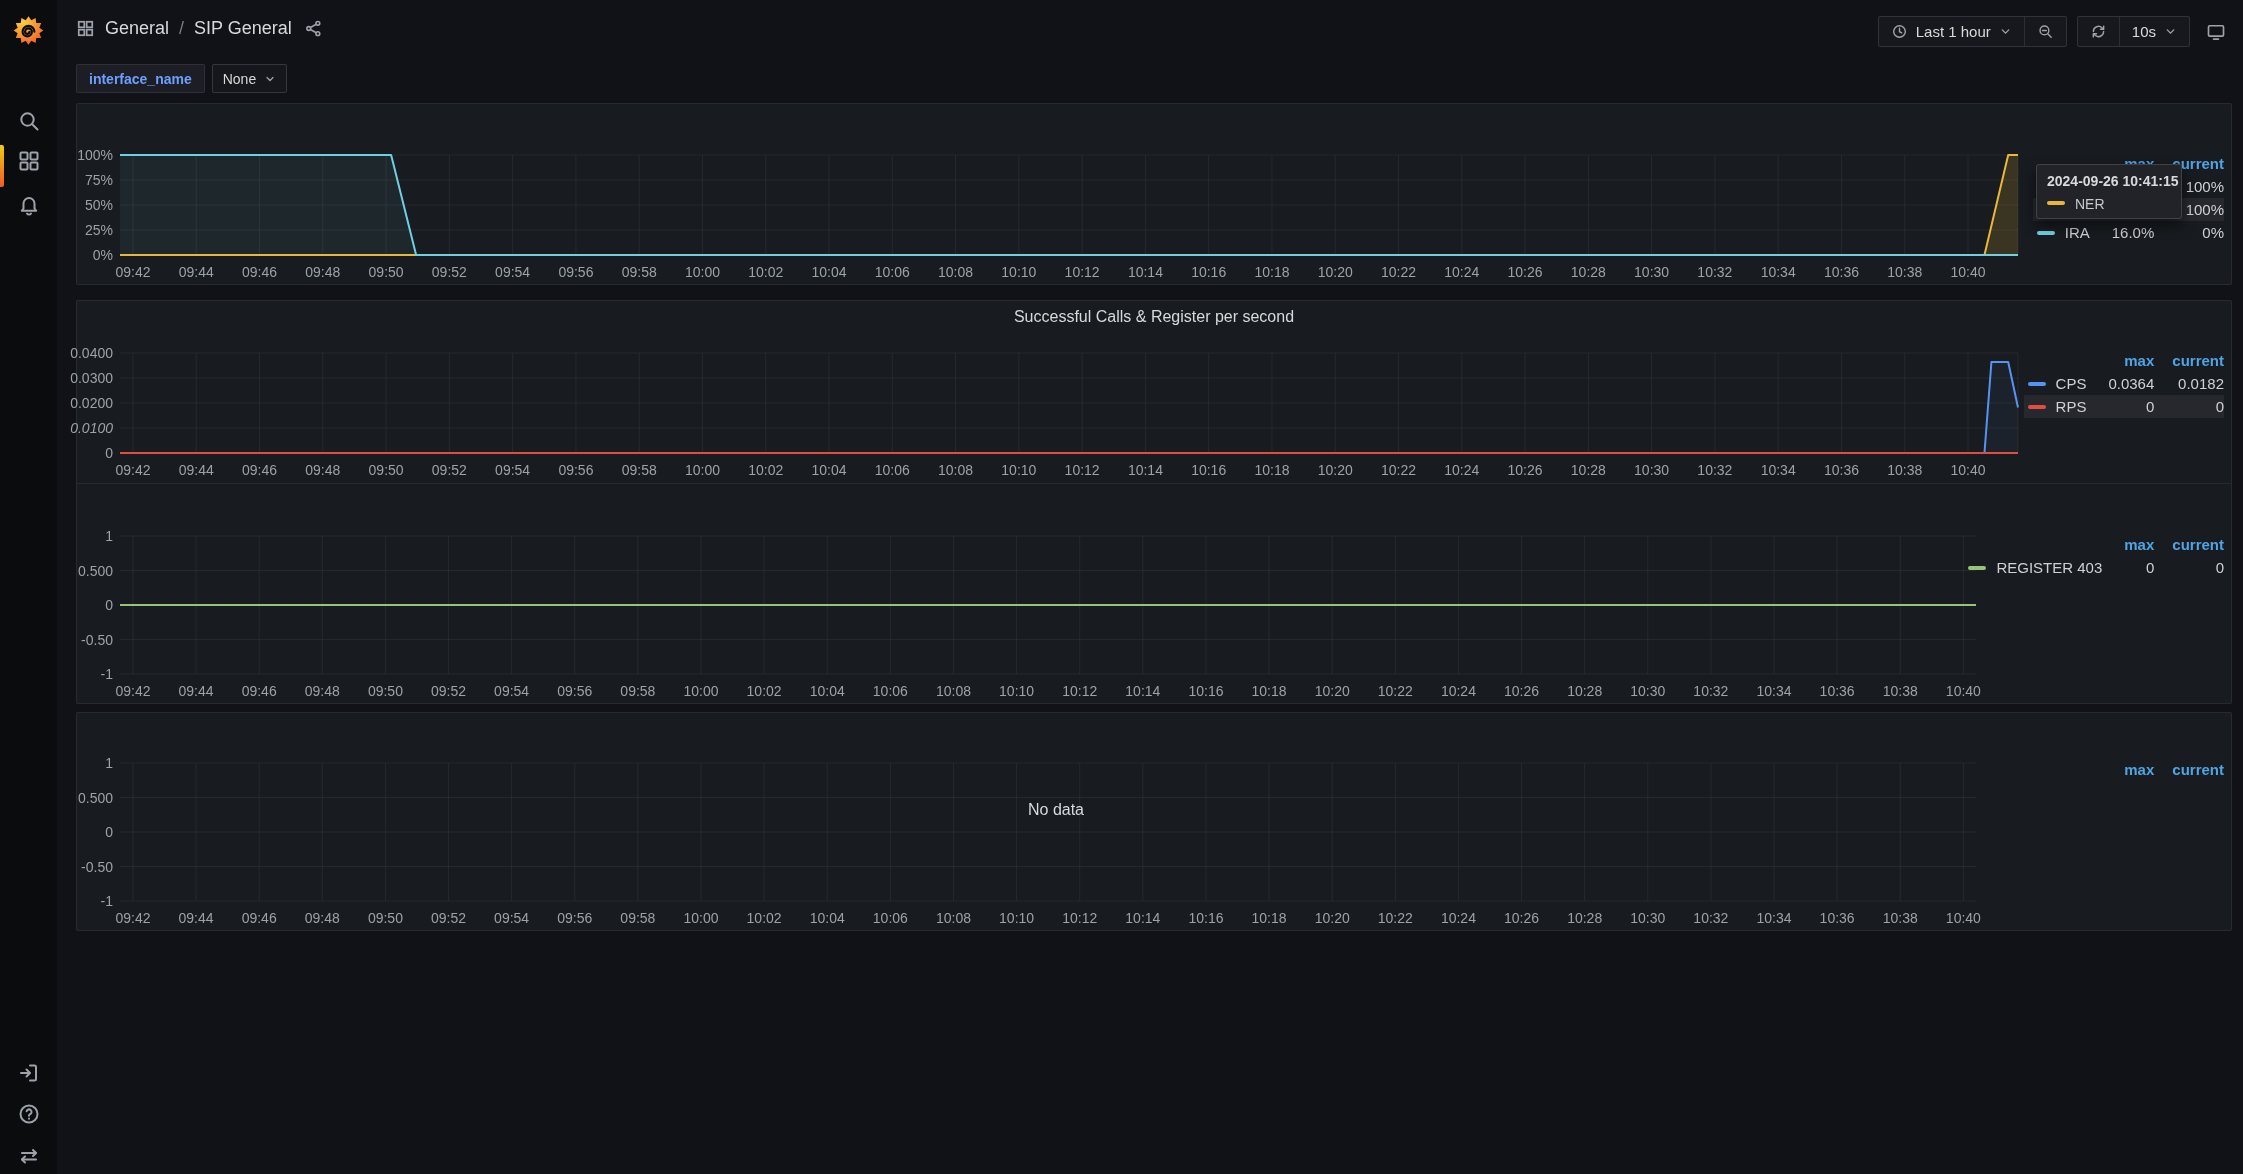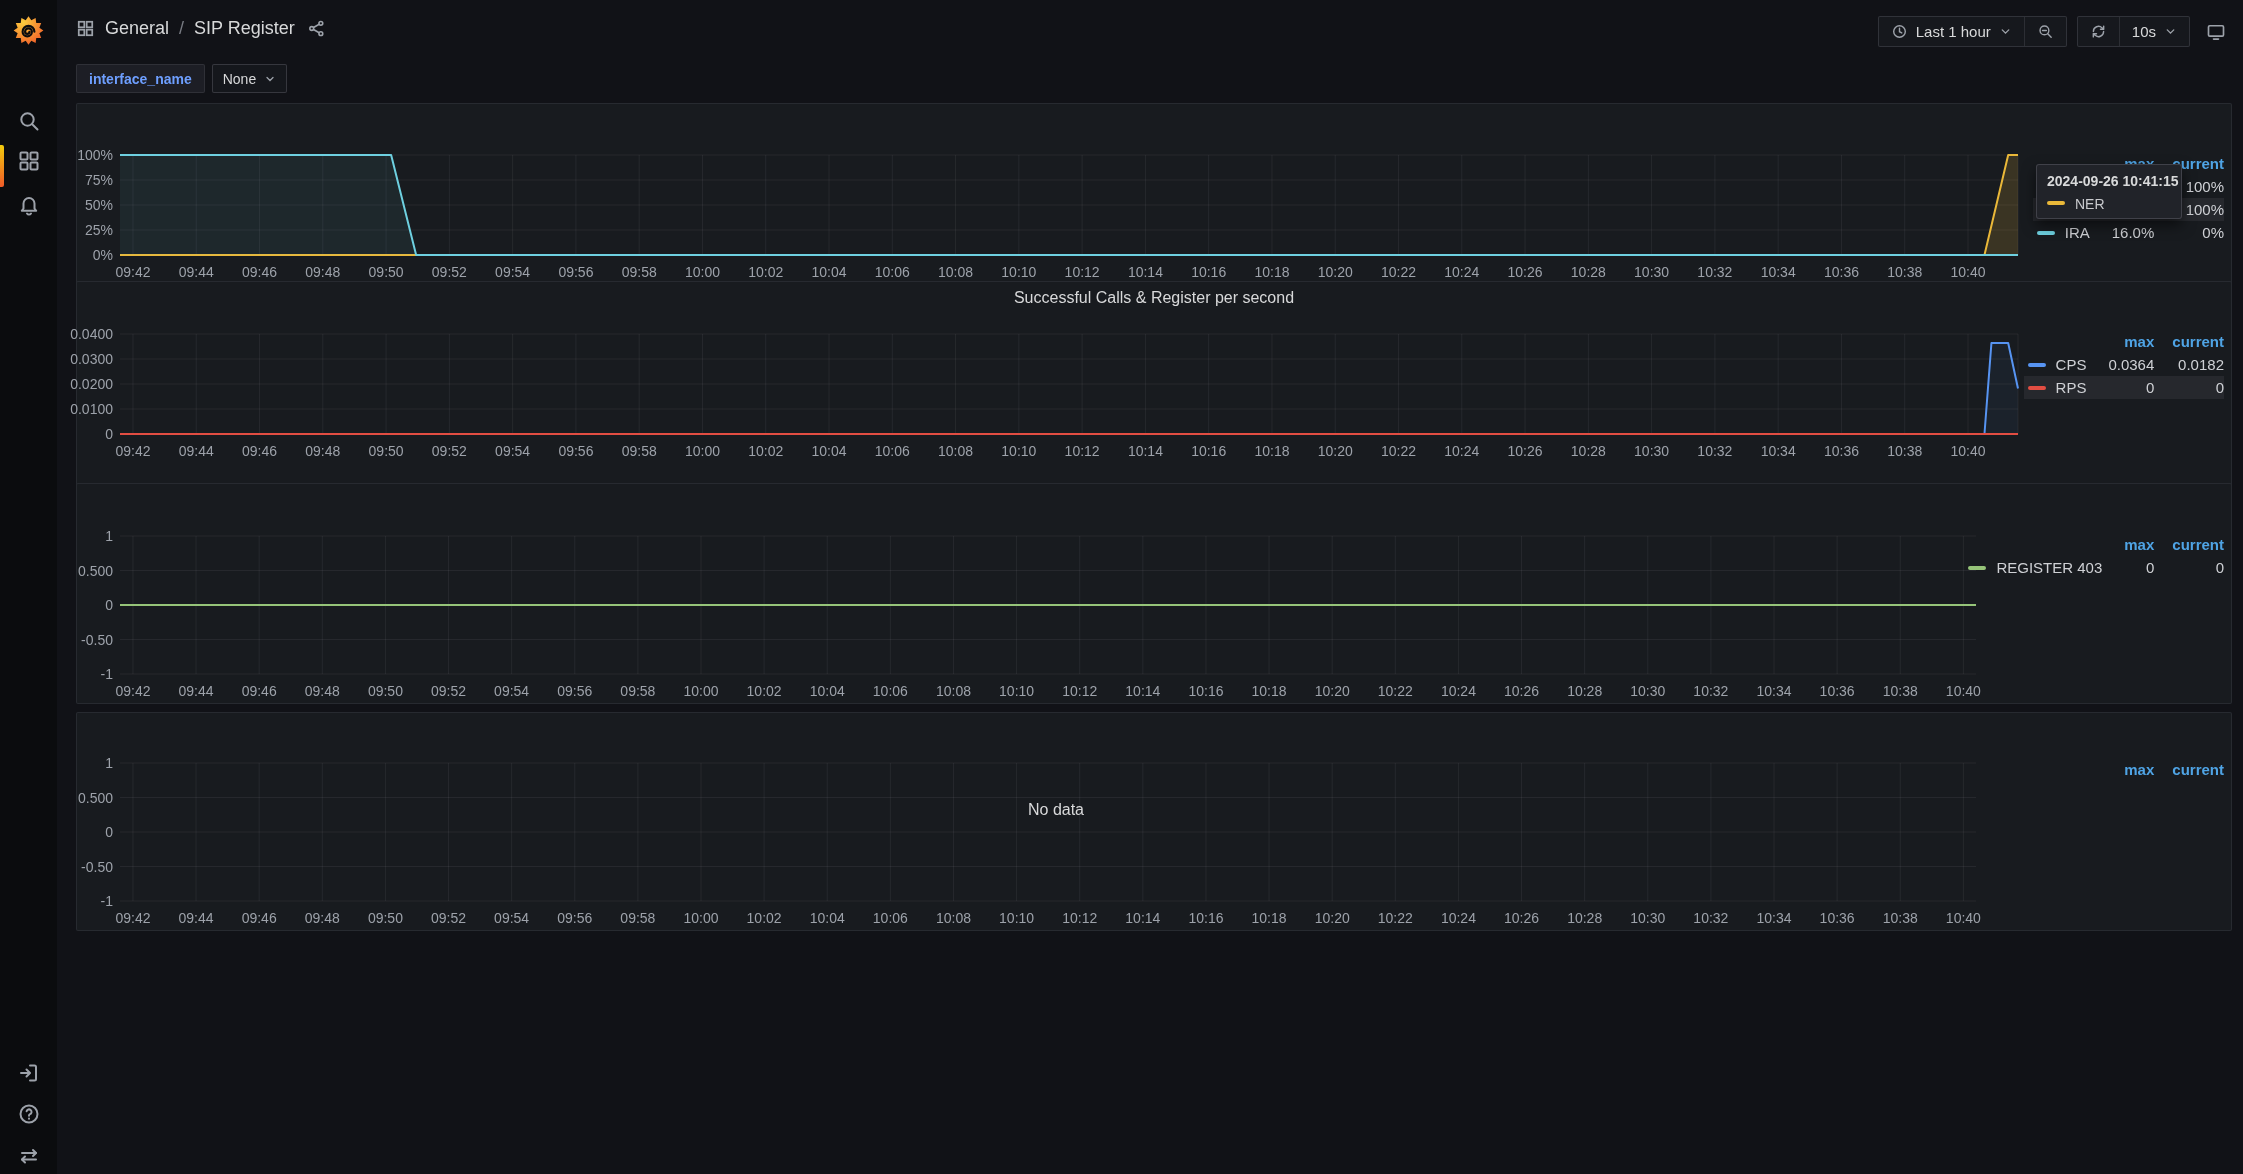--- a/index.html
+++ b/index.html
@@ -129,21 +129,21 @@
       <span class="nav-icon">
         <svg viewBox="0 0 24 24" fill="none" stroke="currentColor" stroke-width="2.2">
           <rect x="3.5" y="3.5" width="7" height="7"></rect>
             <rect x="13.5" y="3.5" width="7" height="7"></rect>
           <rect x="3.5" y="13.5" width="7" height="7"></rect>
             <rect x="13.5" y="13.5" width="7" height="7"></rect>
         </svg>
       </span>
       <span class="crumb">General</span>
       <span class="sep">/</span>
-      <span class="crumb">SIP Register</span>
+      <span class="crumb">SIP General</span>
       <span class="nav-icon" style="margin-left:2px">
         <svg viewBox="0 0 24 24" fill="none" stroke="currentColor" stroke-width="2">
           <circle cx="17.5" cy="5.5" r="2.4"></circle>
             <circle cx="6" cy="12" r="2.4"></circle>
             <circle cx="17.5" cy="18.5" r="2.4"></circle>
           <line x1="8.2" y1="10.8" x2="15.4" y2="6.6"></line>
             <line x1="8.2" y1="13.2" x2="15.4" y2="17.4"></line>
         </svg>
       </span>
     </div>
@@ -311,21 +311,21 @@
           <span class="lcell num">100%</span>
         </div>
         <div class="lrow">
           <span class="lcell llabel"><i class="marker" style="background: rgb(110, 208, 224);"></i><span>IRA</span></span>
           <span class="lcell num">16.0%</span>
           <span class="lcell num">0%</span>
         </div>
       </div>
     </section>
 
-  <section class="panel" id="p2" style="top:281px;height:236px">
+  <section class="panel" id="p2" style="top:300px;height:236px">
     <div class="panel-title">Successful Calls &amp; Register per second</div>
   <svg class="plot" width="2156" height="182" viewBox="0 0 2156 182">
         <line x1="43" y1="52" x2="1941" y2="52" stroke="rgba(204,204,220,0.08)" stroke-width="1"></line>
         <line x1="43" y1="77" x2="1941" y2="77" stroke="rgba(204,204,220,0.08)" stroke-width="1"></line>
         <line x1="43" y1="102" x2="1941" y2="102" stroke="rgba(204,204,220,0.08)" stroke-width="1"></line>
         <line x1="43" y1="127" x2="1941" y2="127" stroke="rgba(204,204,220,0.08)" stroke-width="1"></line>
         <line x1="43" y1="152" x2="1941" y2="152" stroke="rgba(204,204,220,0.08)" stroke-width="1"></line>
         <line x1="55.97182863810635" y1="52" x2="55.97182863810635" y2="152" stroke="rgba(204,204,220,0.08)" stroke-width="1"></line>
         <line x1="119.24904150691783" y1="52" x2="119.24904150691783" y2="152" stroke="rgba(204,204,220,0.08)" stroke-width="1"></line>
         <line x1="182.5262543757293" y1="52" x2="182.5262543757293" y2="152" stroke="rgba(204,204,220,0.08)" stroke-width="1"></line>
@@ -357,21 +357,21 @@
         <line x1="1827.7337889648275" y1="52" x2="1827.7337889648275" y2="152" stroke="rgba(204,204,220,0.08)" stroke-width="1"></line>
         <line x1="1891.0110018336388" y1="52" x2="1891.0110018336388" y2="152" stroke="rgba(204,204,220,0.08)" stroke-width="1"></line>
         <line x1="1941" y1="52" x2="1941" y2="152" stroke="rgba(204,204,220,0.08)" stroke-width="1"></line>
         <polygon points="43,152 1907.46307717953,152 1914.4235705950994,61 1931.1920320053343,61 1941,106.5 1941,152 43,152" fill="#5794F2" fill-opacity="0.06"></polygon>
         <polyline points="43,152 1907.46307717953,152 1914.4235705950994,61 1931.1920320053343,61 1941,106.5" fill="none" stroke="#5794F2" stroke-width="2" stroke-linejoin="round"></polyline>
         <polyline points="43,152 1941,152" fill="none" stroke="#E24D42" stroke-width="2" stroke-linejoin="round"></polyline>
       </svg>
       <div class="ytick" style="left: -20px; top: 52px;">0.0400</div>
       <div class="ytick" style="left: -20px; top: 77px;">0.0300</div>
       <div class="ytick" style="left: -20px; top: 102px;">0.0200</div>
-      <div class="ytick" style="left: -20px; top: 127px;">0.0100</div>
+      <div class="ytick" style="left: -20px; top: 127px; font-style: italic;">0.0100</div>
       <div class="ytick" style="left: -20px; top: 152px;">0</div>
       <div class="xtick" style="left: 55.9718px; top: 161px;">09:42</div>
       <div class="xtick" style="left: 119.249px; top: 161px;">09:44</div>
       <div class="xtick" style="left: 182.526px; top: 161px;">09:46</div>
       <div class="xtick" style="left: 245.803px; top: 161px;">09:48</div>
       <div class="xtick" style="left: 309.081px; top: 161px;">09:50</div>
       <div class="xtick" style="left: 372.358px; top: 161px;">09:52</div>
       <div class="xtick" style="left: 435.635px; top: 161px;">09:54</div>
       <div class="xtick" style="left: 498.912px; top: 161px;">09:56</div>
       <div class="xtick" style="left: 562.19px; top: 161px;">09:58</div>

